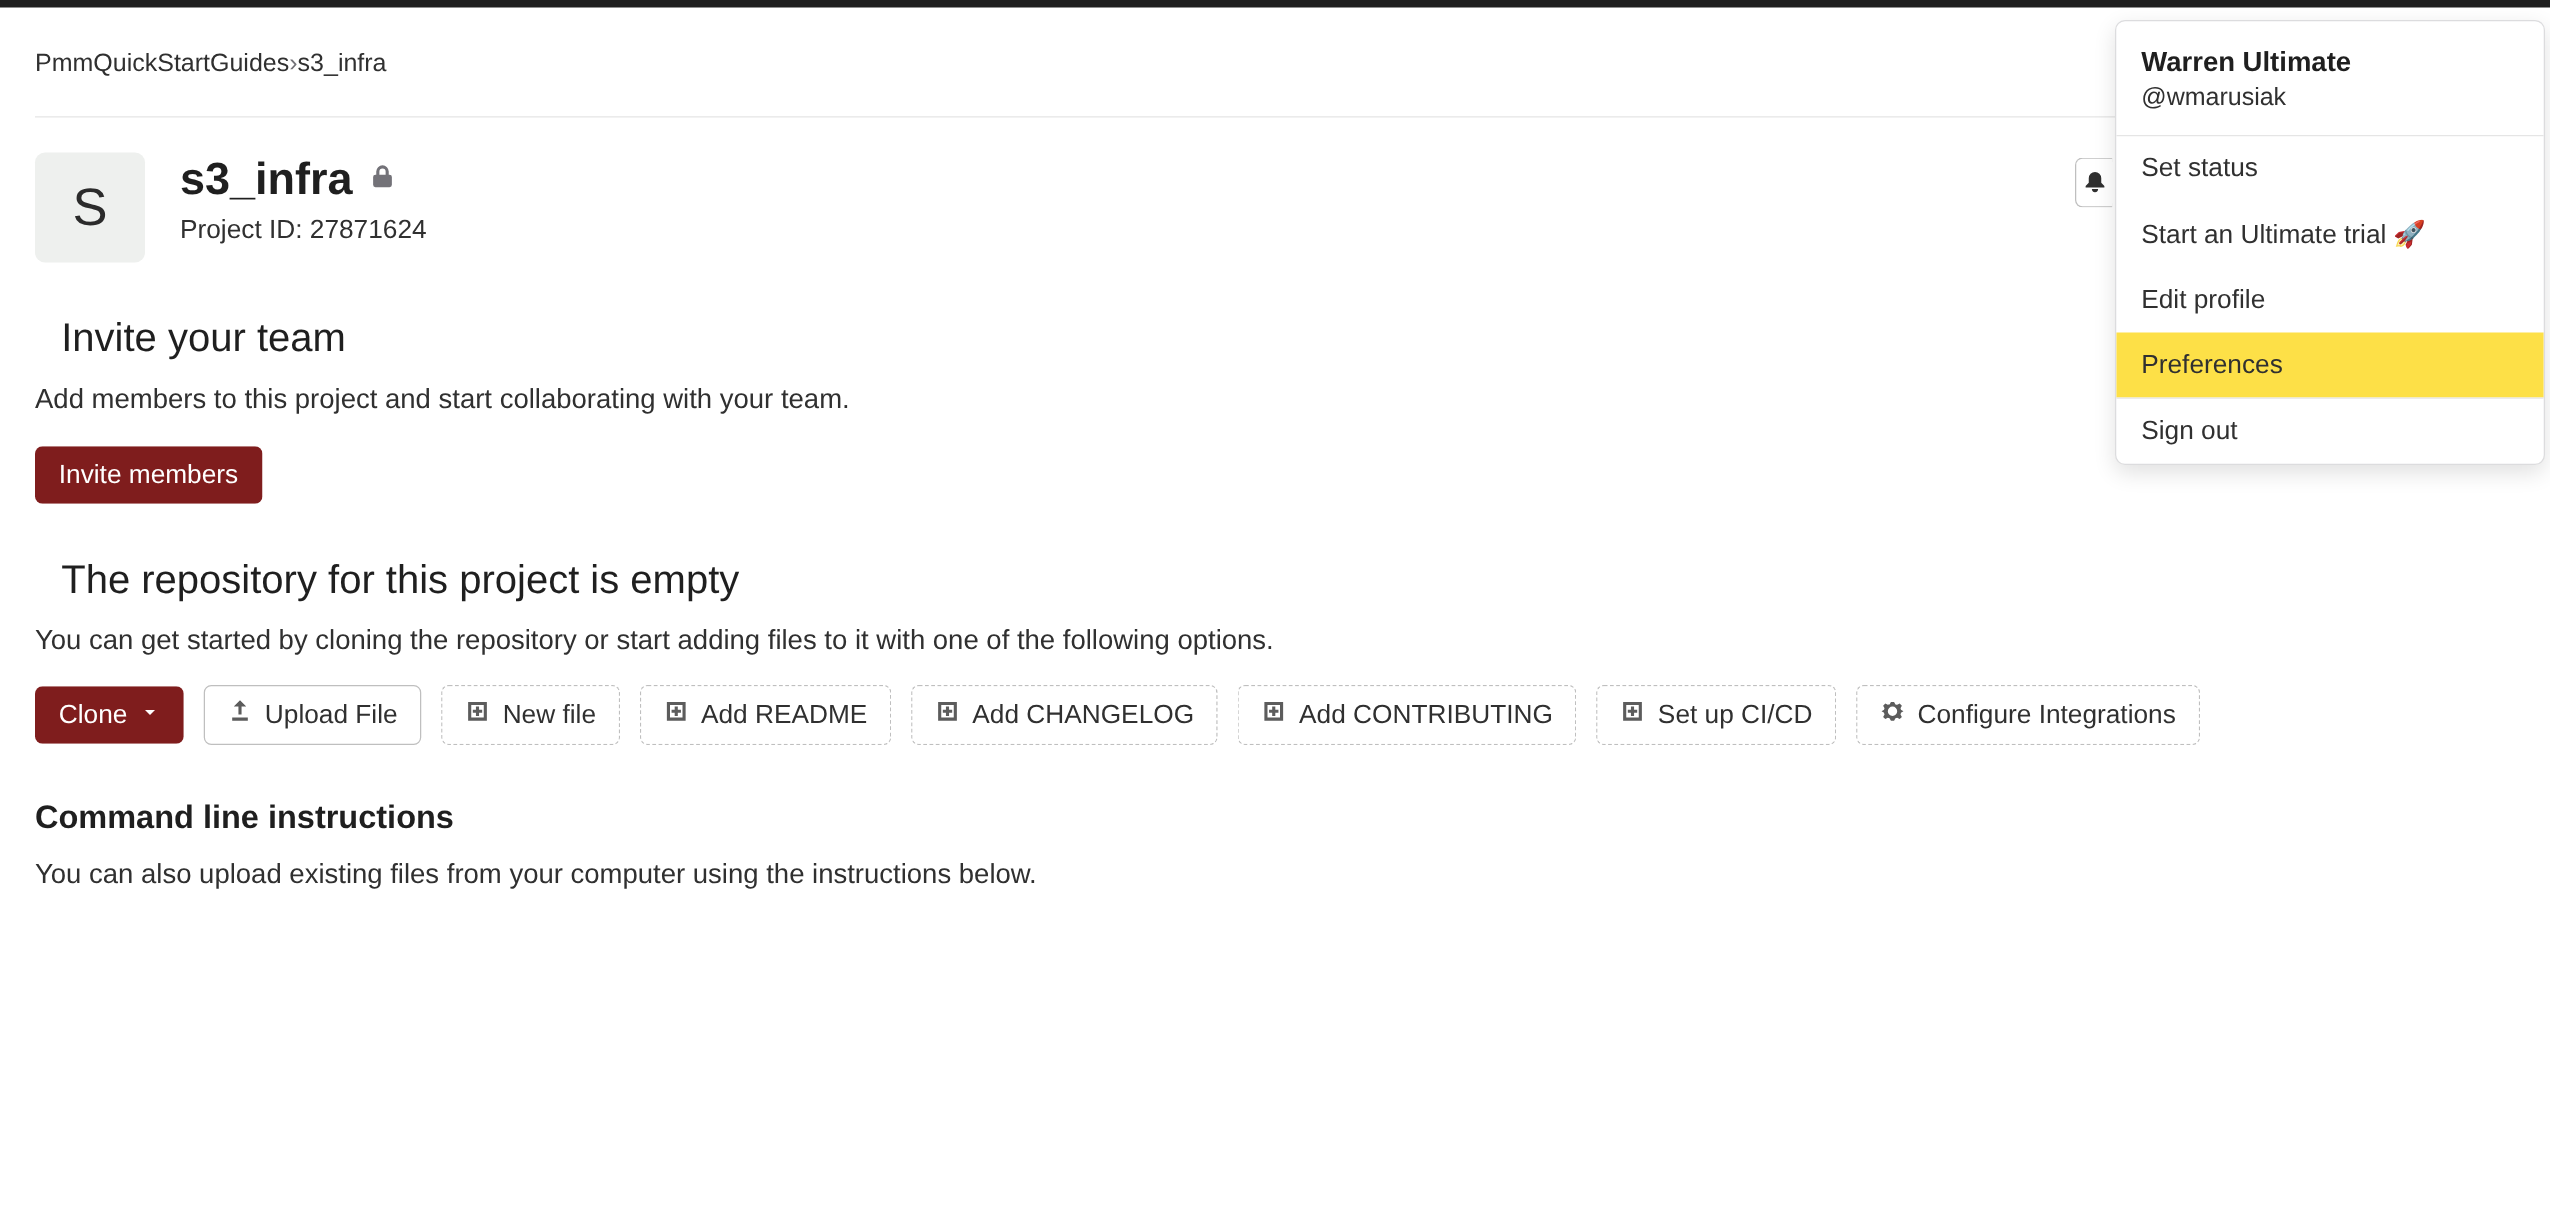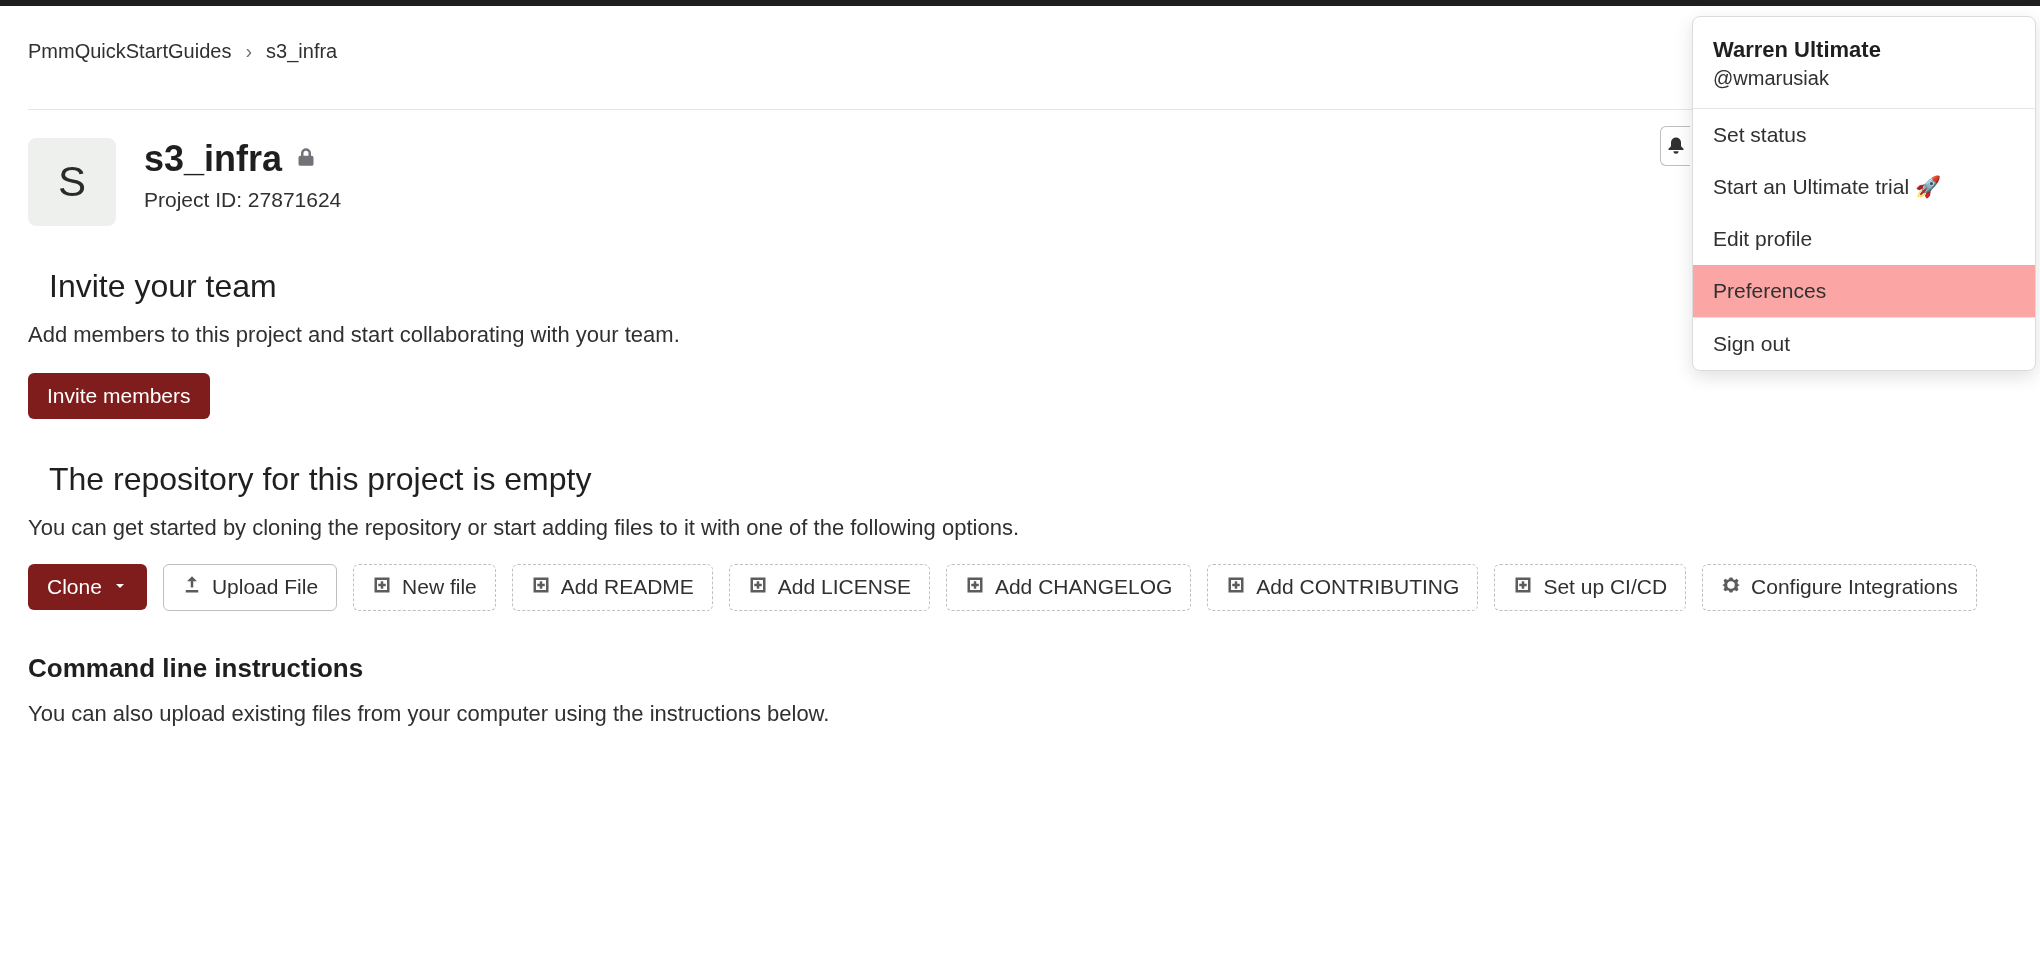--- a/index.html
+++ b/index.html
@@ -14,22 +14,21 @@
   }
   .page {
     padding: 34px 28px 40px 28px;
     position: relative;
   }
   .breadcrumbs {
     font-size: 20px;
     color: #303030;
     display: flex;
     align-items: center;
-    gap: 14px;
-    padding-bottom: 46px;
+    padding-bottom: 30px;
     border-bottom: 1px solid #e5e5e5;
   }
   .breadcrumbs a { color: #303030; text-decoration: none; }
   .breadcrumbs .sep { color: #737278; }
   .project-head {
     display: flex;
     align-items: flex-start;
     gap: 28px;
     margin-top: 28px;
   }
@@ -152,21 +151,21 @@
   .user-menu .menu-item {
     padding: 14px 20px;
     font-size: 21px;
     color: #303030;
     cursor: pointer;
     display: flex;
     align-items: center;
     gap: 10px;
   }
   .user-menu .menu-item.hover {
-    background: #fca5a5;
+    background: #fde047;
   }
   .user-menu .divider {
     height: 1px; background: #e5e5e5;
   }
 </style>
 </head>
 <body>
 
 <div class="topbar"></div>
 
@@ -234,28 +233,20 @@
           </svg>
       </span>
       <span>Add README</span>
     </button>
     <button class="btn btn-dashed">
       <span class="icon-plus-box">
         <svg viewBox="0 0 16 16">
             <path d="M2 2h12v12H2V2zm2 2v8h8V4H4zm3 1h2v2h2v2H9v2H7V9H5V7h2V5z"></path>
           </svg>
       </span>
-      <span>Add LICENSE</span>
-    </button>
-    <button class="btn btn-dashed">
-      <span class="icon-plus-box">
-        <svg viewBox="0 0 16 16">
-            <path d="M2 2h12v12H2V2zm2 2v8h8V4H4zm3 1h2v2h2v2H9v2H7V9H5V7h2V5z"></path>
-          </svg>
-      </span>
       <span>Add CHANGELOG</span>
     </button>
     <button class="btn btn-dashed">
       <span class="icon-plus-box">
         <svg viewBox="0 0 16 16">
             <path d="M2 2h12v12H2V2zm2 2v8h8V4H4zm3 1h2v2h2v2H9v2H7V9H5V7h2V5z"></path>
           </svg>
       </span>
       <span>Add CONTRIBUTING</span>
     </button>

